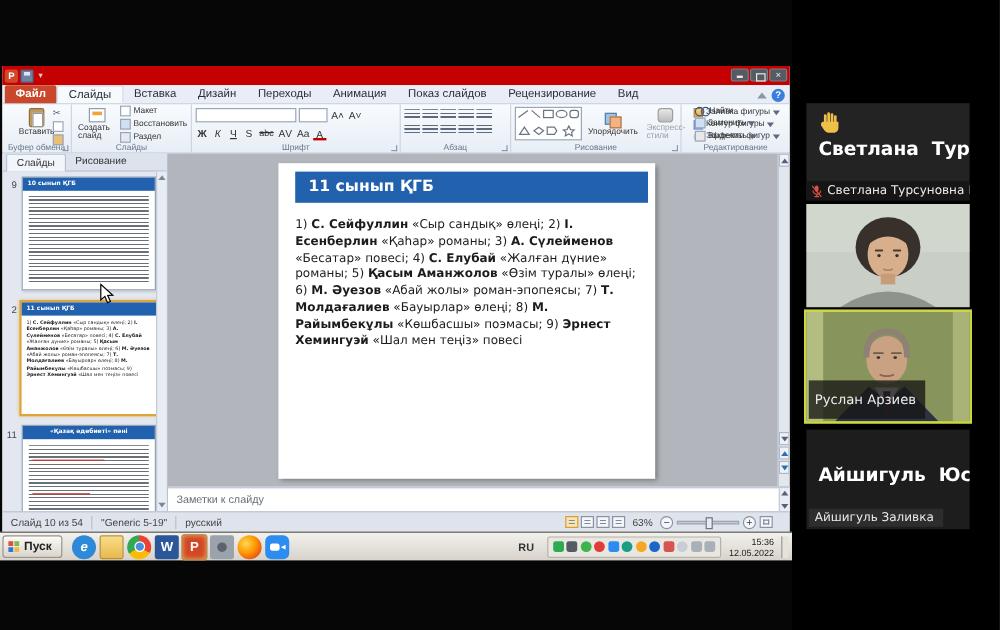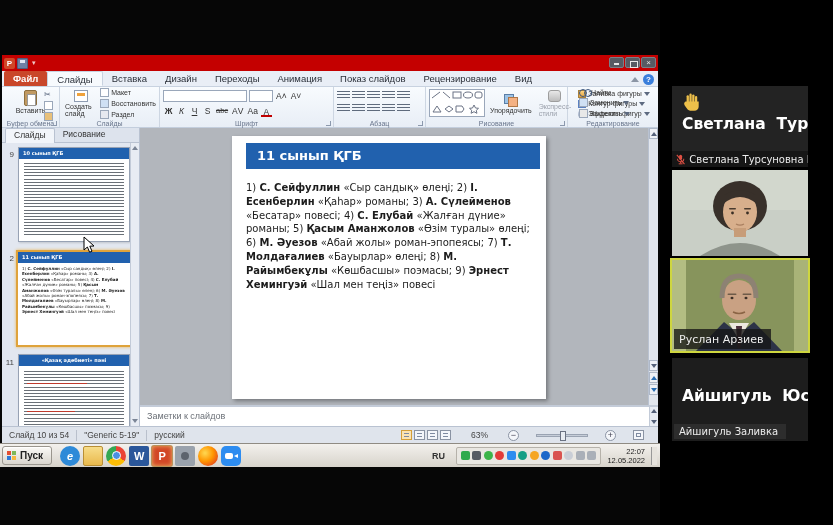--- a/index.html
+++ b/index.html
@@ -121,21 +121,21 @@
 
   .notes{position:absolute;left:138px;top:350px;width:518px;height:21px;background:#fff;
          border-top:2px solid #c3cbd8;color:#6b7077;font-size:9px;padding:4px 0 0 7px;}
   .notes-scroll{position:absolute;right:0;top:0;width:9px;height:19px;background:#e8ecf3;border-left:1px solid #c3cbd8;}
 
   
   .statusbar{position:absolute;left:0;top:371px;right:0;height:17px;background:#dfe4ec;
              border-top:1px solid #b9c2d1;display:flex;align-items:center;font-size:8.5px;color:#444;}
   .statusbar .sitem{padding:0 7px;white-space:nowrap;}
   .ssep{width:1px;height:11px;background:#b9c0cc;}
-  .sright{margin-left:auto;display:flex;align-items:center;gap:17px;margin-right:14px;}
+  .sright{margin-left:auto;display:flex;align-items:center;gap:3px;margin-right:14px;}
   .viewico{width:11px;height:10px;border:1px solid #8a93a3;background:#f4f6fa;position:relative;}
   .viewico.active{border-color:#d59f38;background:#fbe3b3;}
   .viewico:before{content:"";position:absolute;inset:2px;background:repeating-linear-gradient(to bottom,#7e8aa0 0 1px,transparent 1px 3px);}
   .zbtn{width:11px;height:11px;border:1px solid #8a93a3;border-radius:50%;background:#f4f6fa;
         text-align:center;line-height:9px;font-size:9px;color:#445;}
   .ztrack{width:52px;height:3px;background:#c6cdd8;border:1px solid #9aa3b2;position:relative;}
   .zthumb{position:absolute;left:46%;top:-4px;width:6px;height:10px;background:#e8ecf2;border:1px solid #6b7282;}
   .fitico{width:11px;height:10px;border:1px solid #8a93a3;background:#f4f6fa;position:relative;}
   .fitico:before{content:"";position:absolute;inset:2px;border:1px dashed #7e8aa0;}
 
@@ -171,21 +171,21 @@
   .clock{font-size:7.5px;line-height:9px;color:#222;text-align:right;padding:0 3px;}
   .showdesk{width:6px;height:18px;background:#e6e3dd;border-left:1px solid #999;}
 
   
   .sidebar{position:absolute;left:660px;top:0;width:173px;height:525px;background:#000;}
   .tile{position:absolute;left:12px;width:136px;background:#232323;overflow:hidden;}
   .tile .bigname{position:absolute;left:10px;top:29px;color:#fff;font-weight:bold;font-size:15.5px;
                  font-family:"DejaVu Sans",sans-serif;white-space:pre;}
   .tile .labelbar{position:absolute;left:0;right:0;bottom:0;height:16px;background:rgba(20,20,20,.85);
                   display:flex;align-items:center;gap:4px;padding-left:4px;}
-  .tile .labelchip{position:absolute;left:2px;bottom:2px;height:20px;background:rgba(22,22,22,.78);
+  .tile .labelchip{position:absolute;left:2px;bottom:2px;height:32px;background:rgba(22,22,22,.78);
                    display:flex;align-items:center;gap:4px;padding:0 8px 0 5px;}
   .plabel{color:#ececec;font-size:10px;font-family:"DejaVu Sans",sans-serif;white-space:nowrap;overflow:hidden;}
   .tile1{top:86px;height:81px;}
   .tile2{top:170px;height:86px;background:#c9cfc6;}
   .tile3{top:258px;height:95px;background:#87945c;border:2px solid #ced63f;left:10px;width:140px;}
   .tile4{top:358px;height:83px;background:#1d1d1d;}
   .handicon{position:absolute;left:10px;top:6px;}
   .camsvg{position:absolute;inset:0;width:100%;height:100%;}
 
   .cursor{position:absolute;left:83px;top:236px;z-index:60;}
@@ -415,21 +415,21 @@
         <div class="box" style="bottom:22px">
             <div class="tri up" style="border-bottom-color:#2a6fb5"></div>
           </div>
         <div class="box" style="bottom:10px">
             <div class="tri dn" style="border-top-color:#2a6fb5"></div>
           </div>
       </div>
     </div>
 
     <div class="notes">
-      <span>Заметки к слайдов</span>
+      <span>Заметки к слайду</span>
       <div class="notes-scroll">
         <div class="tri up" style="margin-top:2px"></div>
           <div class="tri dn" style="margin-top:7px"></div>
       </div>
     </div>
 
     <div class="statusbar">
       <span class="sitem">Слайд 10 из 54</span>
       <span class="ssep"></span>
       <span class="sitem">"Generic 5-19"</span>
@@ -483,21 +483,21 @@
           <div class="tico" style="background-color: rgb(45, 140, 240);"></div>
           <div class="tico round" style="background-color: rgb(22, 159, 133);"></div>
           <div class="tico round" style="background-color: rgb(245, 166, 35);"></div>
           <div class="tico round" style="background-color: rgb(26, 103, 201);"></div>
           <div class="tico" style="background-color: rgb(217, 83, 79);"></div>
           <div class="tico round" style="background-color: rgb(201, 206, 214);"></div>
           <div class="tico" style="background-color: rgb(170, 176, 184);"></div>
           <div class="tico" style="background-color: rgb(170, 176, 184);"></div>
         </div>
       <div class="clock">
-        <div>22:07</div>
+        <div>15:36</div>
         <div>12.05.2022</div>
       </div>
       <div class="showdesk"></div>
     </div>
   </div>
 
   <div class="sidebar">
 
     <div class="tile tile1">
       <svg class="handicon" width="20" height="20" viewBox="0 0 20 20" fill="#eec04a">

